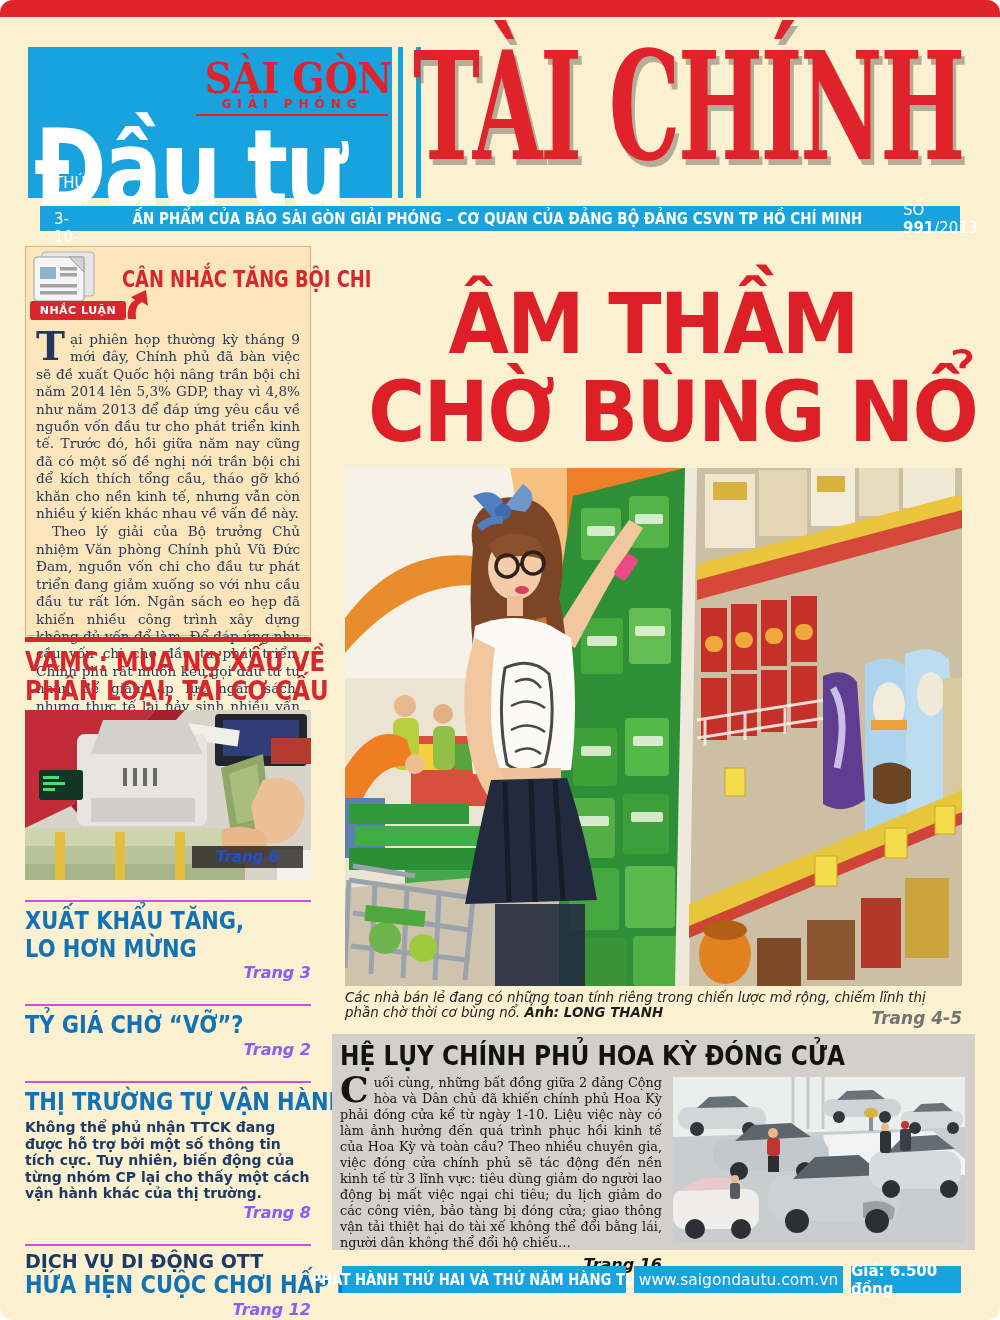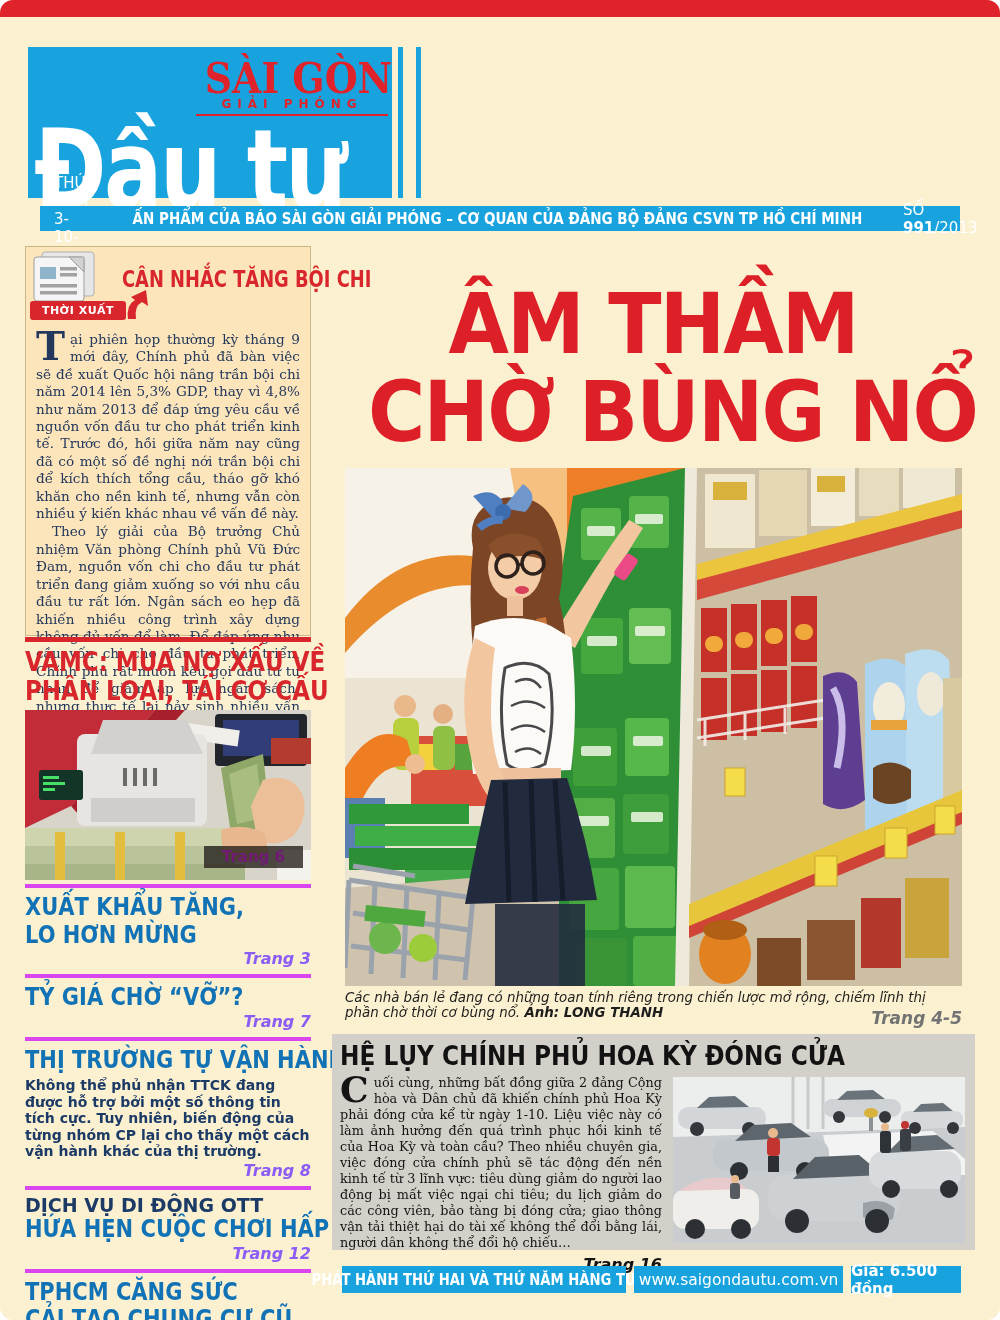--- a/index.html
+++ b/index.html
@@ -47,26 +47,26 @@
   .dropcap{float:left;font-weight:700;font-size:39px;line-height:31px;padding-right:5px;}
   #tl-body .p2{text-indent:16px;margin:1px 0 0;}
   #tl-cont{text-align:right;font-style:italic;font-size:14px;margin-top:3px;}
   #tl-rule{left:25px;top:637px;width:286px;height:5px;background:#d8262c;}
 
   
   #vamc-head{left:25px;top:648px;width:300px;color:#d8262c;font-weight:800;font-size:27px;line-height:1.07;}
   #vamc-head .cond{transform:scaleX(.85);}
   #vamc-photo{left:25px;top:710px;width:286px;height:170px;}
   #vamc-photo svg{display:block;}
-  #vamc-page{right:697px;top:846px;background:rgba(35,30,26,.78);color:#701a75;font-weight:800;
-    font-size:15px;padding:2px 18px;}
+  #vamc-page{right:697px;top:846px;background:rgba(35,30,26,.78);color:#1d4ed8;font-weight:800;
+    font-style:italic;font-size:15px;padding:2px 24px;}
 
   
   #sidebar{left:25px;top:884px;width:286px;}
-  .side-item{border-top:4px solid #d946ef;padding:5px 0 6px;}
+  .side-item{border-top:2px solid #d946ef;padding:5px 0 6px;margin-top:16px;}
   .side-headline{color:#1272b6;font-weight:800;font-size:25px;line-height:1.1;}
   .side-headline .cond{transform:scaleX(.84);}
   .side-kicker{color:#1c3a66;font-weight:800;font-size:19px;line-height:1.1;}
   .side-teaser{color:#1c3a66;font-weight:700;font-size:14px;line-height:16.5px;margin-top:4px;text-align:left;}
   .side-page{text-align:right;font-style:italic;font-weight:800;font-size:16px;color:#8b5cf6;margin-top:1px;}
 
   
   #main-kicker{left:345px;top:247px;width:617px;text-align:center;color:#121212;font-weight:800;font-size:29px;}
   .red-giant{left:345px;width:617px;text-align:center;color:#dd1f27;font-weight:800;font-size:84px;line-height:.98;}
   .red-giant .condC{transform:scaleX(.93);letter-spacing:-2px;}
@@ -102,20 +102,21 @@
 <div id="page">
 
   <div class="abs" id="band-top"></div>
 
   <div class="abs" id="logo-box">
     <div class="abs" id="logo-top"><span class="condC">SÀI GÒN</span></div>
     <div class="abs" id="logo-sub">GIẢI PHÓNG</div>
     <div class="abs" id="logo-main"><span class="cond">Đầu tư</span></div>
   </div>
   <div class="abs" id="logo-bars"></div>
+  <div class="abs" id="masthead-title"><span class="cond">TÀI CHÍNH</span></div>
 
   <div class="abs" id="datebar">
     <span class="date">THỨ NĂM 3-10-2013</span>
     <span class="pub"><span class="condC">ẤN PHẨM CỦA BÁO SÀI GÒN GIẢI PHÓNG – CƠ QUAN CỦA ĐẢNG BỘ ĐẢNG CSVN TP HỒ CHÍ MINH</span></span>
     <span class="issue"><span>SỐ </span><b>991</b><span>/2013</span></span>
   </div>
 
   <div class="abs" id="tl-box">
     <div class="abs" id="tl-icon">
       <svg viewBox="0 0 66 52" width="66" height="52">
@@ -124,21 +125,21 @@
         <path d="M52 6 L52 21 L37 6 Z" fill="#d2d2d2" stroke="#9d9d9d"></path>
         <rect x="8" y="16" width="16" height="12" fill="#8fb3c8"></rect>
         <g fill="#a2a2a2">
           <rect x="28" y="16" width="17" height="3.5"></rect>
             <rect x="28" y="22" width="17" height="3.5"></rect>
           <rect x="8" y="33" width="37" height="3.5"></rect>
             <rect x="8" y="40" width="37" height="3.5"></rect>
         </g>
       </svg>
     </div>
-    <div class="abs" id="tl-tag">THỜI XUẤT</div>
+    <div class="abs" id="tl-tag">NHẮC LUẬN</div>
     <div class="abs" id="tl-arrow">
       <svg viewBox="0 0 24 30" width="24" height="30">
         <path d="M2 30 Q0 16 9 11 L5 8 20 1 22 17 16 13 Q8 17 10 30 Z" fill="#d8262c"></path>
       </svg>
     </div>
     <div class="abs" id="tl-headline"><span class="cond">CÂN NHẮC TĂNG BỘI CHI</span></div>
     <div class="abs" id="tl-body">
       <p style="margin:0;"><span class="dropcap">T</span><span>ại phiên họp thường kỳ tháng 9 mới đây, Chính phủ đã bàn việc sẽ đề xuất Quốc hội nâng trần bội chi năm 2014 lên 5,3% GDP, thay vì 4,8% như năm 2013 để đáp ứng yêu cầu về nguồn vốn đầu tư cho phát triển kinh tế. Trước đó, hồi giữa năm nay cũng đã có một số đề nghị nới trần bội chi để kích thích tổng cầu, tháo gỡ khó khăn cho nền kinh tế, nhưng vẫn còn nhiều ý kiến khác nhau về vấn đề này.</span></p>
       <p class="p2">Theo lý giải của Bộ trưởng Chủ nhiệm Văn phòng Chính phủ Vũ Đức Đam, nguồn vốn chi cho đầu tư phát triển đang giảm xuống so với nhu cầu đầu tư rất lớn. Ngân sách eo hẹp đã khiến nhiều công trình xây dựng không đủ vốn để làm. Để đáp ứng nhu cầu vốn chi cho đầu tư phát triển, Chính phủ rất muốn kêu gọi đầu tư tư nhân để giảm áp lực ngân sách, nhưng thực tế lại nảy sinh nhiều vấn đề khó. Do đó, muốn phát triển vẫn phải giữ mức đầu tư nhất định từ ngân sách nhà nước.</p>
       <div id="tl-cont">(Xem tiếp trang 7)</div>
@@ -189,21 +190,21 @@
   </div>
   <div class="abs" id="vamc-page">Trang 6</div>
 
   <div class="abs" id="sidebar">
     <div class="side-item">
       <div class="side-headline"><span class="cond">XUẤT KHẨU TĂNG,</span><br><span class="cond">LO HƠN MỪNG</span></div>
       <div class="side-page">Trang 3</div>
     </div>
     <div class="side-item">
       <div class="side-headline"><span class="cond">TỶ GIÁ CHỜ “VỠ”?</span></div>
-      <div class="side-page">Trang 7</div>
+      <div class="side-page">Trang 2</div>
     </div>
     <div class="side-item">
       <div class="side-headline"><span class="cond">THỊ TRƯỜNG TỰ VẬN HÀNH</span></div>
       <div class="side-teaser">Không thể phủ nhận TTCK đang được hỗ trợ bởi một số thông tin tích cực. Tuy nhiên, biến động của từng nhóm CP lại cho thấy một cách vận hành khác của thị trường.</div>
       <div class="side-page">Trang 8</div>
     </div>
     <div class="side-item">
       <div class="side-kicker">DỊCH VỤ DI ĐỘNG OTT</div>
       <div class="side-headline"><span class="cond">HỨA HẸN CUỘC CHƠI HẤP DẪN</span></div>
       <div class="side-page">Trang 12</div>

